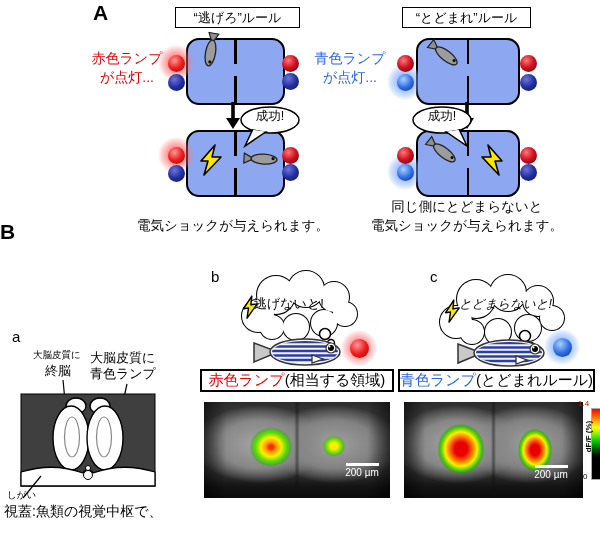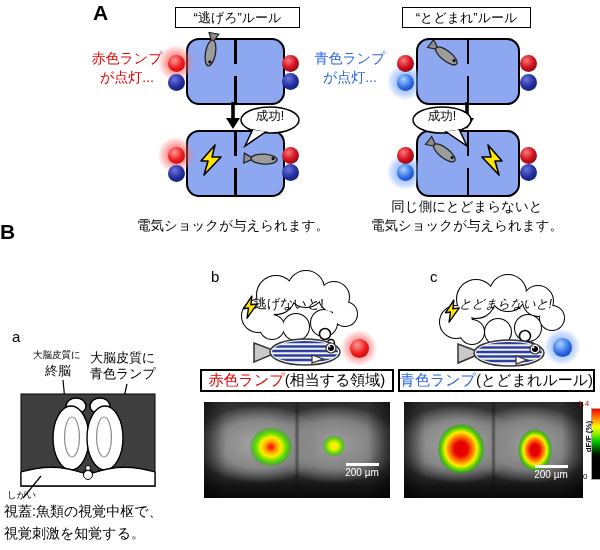--- a/index.html
+++ b/index.html
@@ -183,21 +183,20 @@
     <ellipse cx="57" cy="61" rx="7.5" ry="20" fill="none" stroke="#888" stroke-width="1.2"></ellipse>
     <ellipse cx="89" cy="61" rx="7.5" ry="20" fill="none" stroke="#888" stroke-width="1.2"></ellipse>
     <path d="M6 110 L6 96 Q38 86 68 97 Q73 90 78 97 Q108 86 140 96 L140 110 Z" fill="#fff" stroke="#000" stroke-width="1.3"></path>
     <circle cx="73" cy="92" r="2.5" fill="#fff" stroke="#000"></circle>
     <circle cx="73" cy="99" r="4.5" fill="#fff" stroke="#000"></circle>
     <line x1="26" y1="100" x2="8" y2="122" stroke="#000" stroke-width="1.2"></line>
   </svg>
 
   <div class="abs jp-small" style="left:7px;top:489px;">しがい</div>
   <div class="abs jp-14" style="left:4px;top:501px;">視蓋:魚類の視覚中枢で、</div>
-  <div class="abs jp-14" style="left:4px;top:523px;">視覚刺激を知覚する。</div>
 
   <div class="abs sub-letter" style="left:211px;top:268px;">b</div>
   <svg class="abs" style="left:228px;top:266px;" width="136" height="84" viewBox="0 0 136 84">
     <g fill="#fff" stroke="#000" stroke-width="2">
         <circle cx="30" cy="50" r="16"></circle>
         <circle cx="48" cy="29" r="19"></circle>
         <circle cx="78" cy="23" r="18"></circle>
         <circle cx="106" cy="31" r="15"></circle>
         <circle cx="117" cy="48" r="12"></circle>
         <circle cx="96" cy="57" r="13"></circle>

